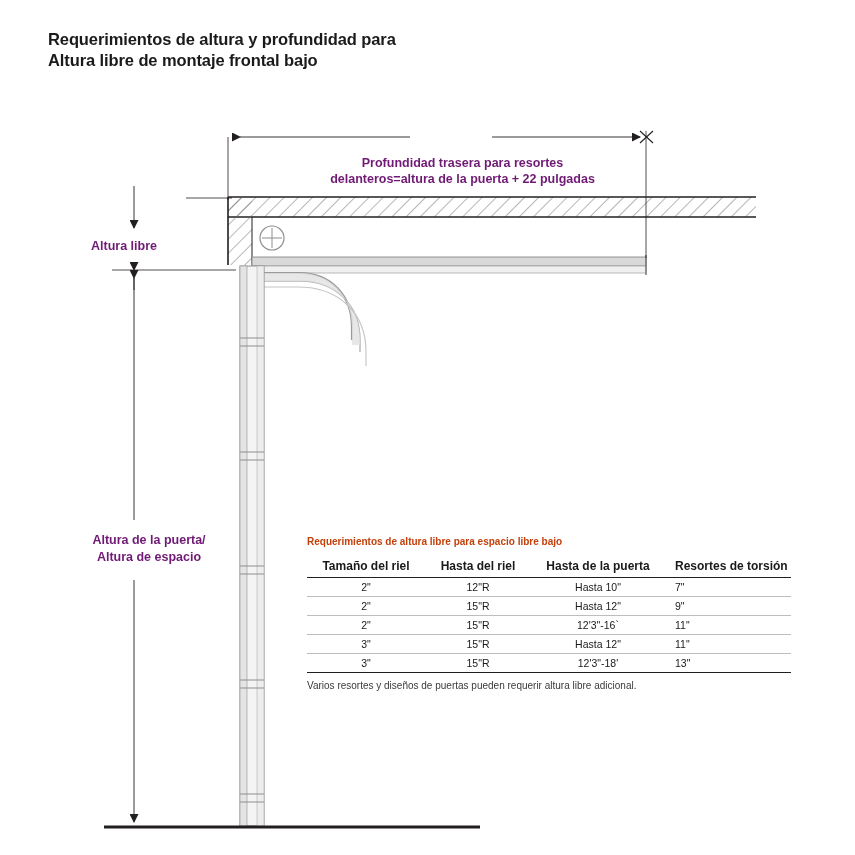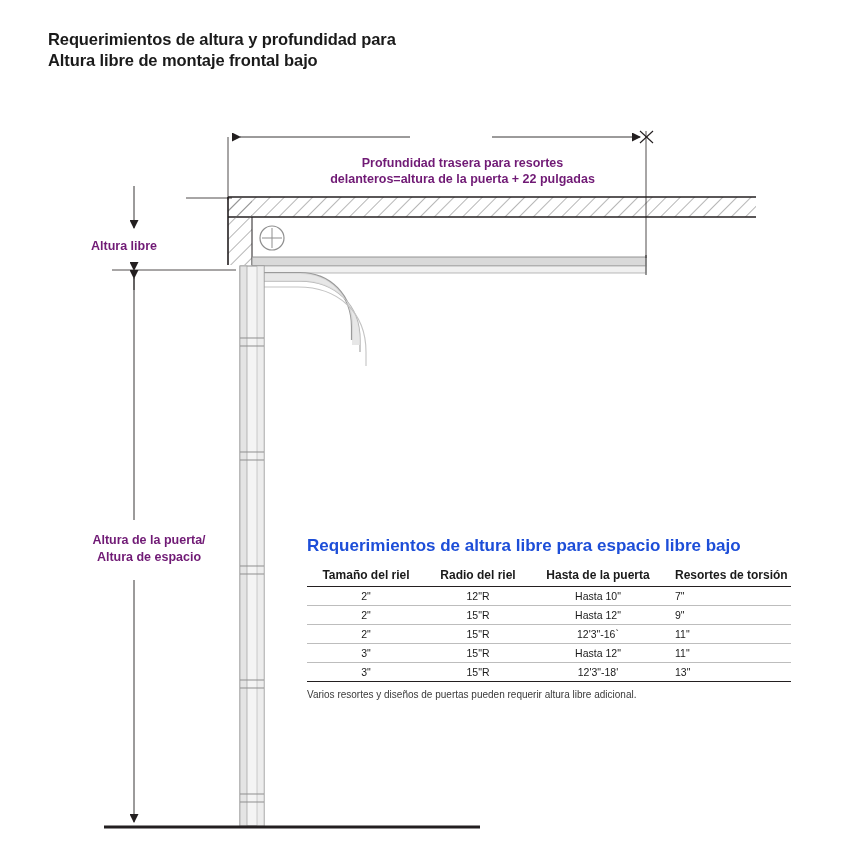--- a/index.html
+++ b/index.html
@@ -66,23 +66,23 @@
   }
 
   
   #table-block {
     position: absolute;
     left: 307px;
     top: 536px;
     width: 487px;
   }
   #table-title {
-    color: #1d4ed8;
-    font-weight: bold;
-    font-size: 17px;
+    color: #c2410c;
+    font-weight: bold;
+    font-size: 10px;
     margin-bottom: 9px;
   }
   table.spec {
     border-collapse: collapse;
     width: 484px;
     font-size: 10.5px;
     color: #1a1a1a;
   }
   table.spec th {
     font-weight: bold;
@@ -231,21 +231,21 @@
     <table class="spec">
       <colgroup>
         <col class="c1">
           <col class="c2">
           <col class="c3">
           <col class="c4">
       </colgroup>
       <thead>
         <tr>
           <th>Tamaño del riel</th>
-          <th>Radio del riel</th>
+          <th>Hasta del riel</th>
           <th>Hasta de la puerta</th>
           <th class="col4">Resortes de torsión</th>
         </tr>
       </thead>
       <tbody>
         <tr>
           <td>2"</td>
           <td>12"R</td>
           <td>Hasta 10"</td>
           <td class="col4">7"</td>

